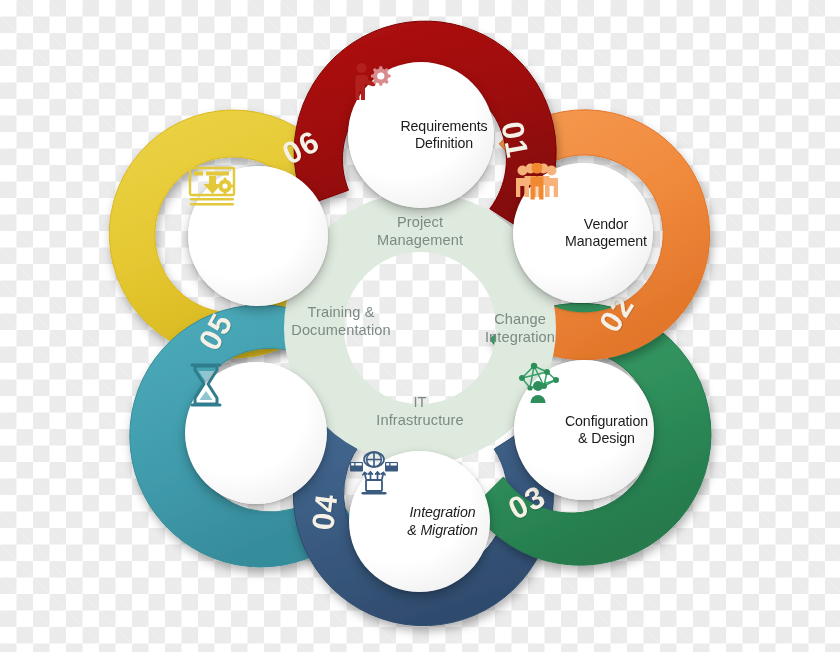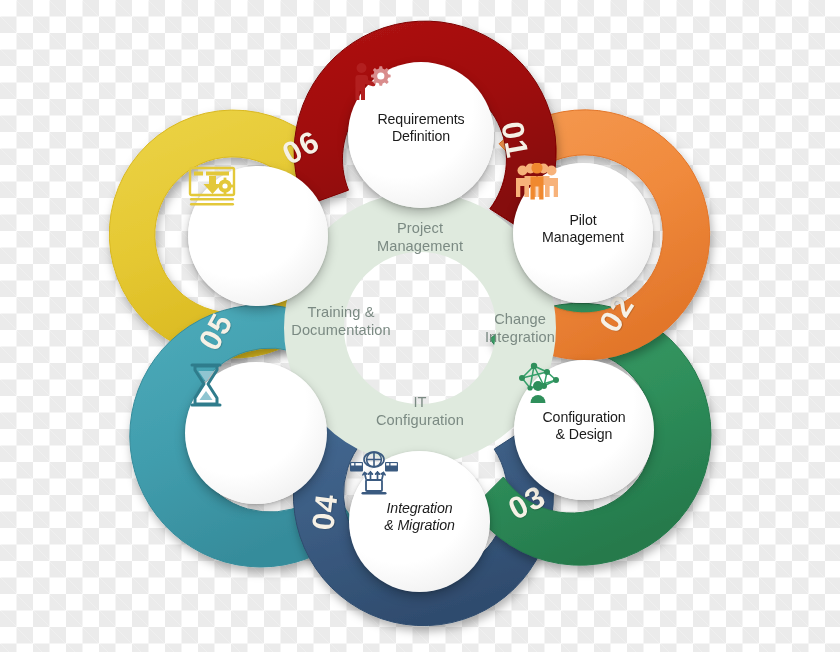--- a/index.html
+++ b/index.html
@@ -17,22 +17,22 @@
   }
   #stage{position:absolute;left:0;top:0;width:840px;height:652px;}
   #stage svg{position:absolute;left:0;top:0;}
 
   .bubble{
     position:absolute;
     border-radius:50%;
     background:
       radial-gradient(circle at 36% 30%, #ffffff 0%, #ffffff 52%, #f3f3f3 76%, #e3e3e3 100%);
     box-shadow:0 5px 11px rgba(0,0,0,0.26), 0 1px 3px rgba(0,0,0,0.14);
-    display:flex;flex-direction:column;
-    align-items:center;
+    display:flex;flex-direction:row;
+    align-items:center;justify-content:center;
     text-align:center;
     box-sizing:border-box;
   }
   .bubble .ico{
     width:46px;height:46px;
     display:flex;align-items:center;justify-content:center;
     margin-bottom:3px;
   }
   .bubble .ico svg{display:block;}
   .bubble .lab{
@@ -159,26 +159,26 @@
            L 489.8 208.8
            A 82 82 0 1 0 348.5 190.2
            Z"></path>
     </g>
   </svg>
 
   <svg width="840" height="652" viewBox="0 0 840 652">
     <circle cx="420" cy="328" r="106" fill="none" stroke="#dfeade" stroke-width="60"></circle>
   </svg>
 
-  <div class="ctext" style="left:340px;top:220px;width:160px;">Project
+  <div class="ctext" style="left:340px;top:214px;width:160px;">Project
 Management</div>
   <div class="ctext" style="left:445px;top:311px;width:150px;">Change
 Integration</div>
   <div class="ctext" style="left:345px;top:394px;width:150px;">IT
-Configuration</div>
+Infrastructure</div>
   <div class="ctext" style="left:260px;top:304px;width:162px;">Training &amp;
 Documentation</div>
 
   <div class="numbadge" style="left:496px;top:122px;transform:rotate(80deg);">01</div>
   <div class="numbadge" style="left:599px;top:296px;transform:rotate(-58deg);">02</div>
   <div class="numbadge" style="left:509px;top:485px;transform:rotate(-28deg);">03</div>
   <div class="numbadge" style="left:307px;top:494px;transform:rotate(-83deg);">04</div>
   <div class="numbadge" style="left:198px;top:314px;transform:rotate(-61deg);">05</div>
   <div class="numbadge" style="left:283px;top:130px;transform:rotate(-28deg);">06</div>
 
@@ -203,21 +203,21 @@
         <circle cx="38.5" cy="7.5" r="5" fill="#F7B27A"></circle>
         <path d="M32 15 h13 v19 h-4.3 v-11 h-4.4 v11 H32 z" fill="#F7B27A"></path>
         <circle cx="17.5" cy="5.5" r="5" fill="#F7B27A"></circle>
         <path d="M11.5 13 h12 v21 h-4 v-12 h-4 v12 h-4 z" fill="#F7B27A"></path>
         <circle cx="30.5" cy="5.5" r="5" fill="#F7B27A"></circle>
         <path d="M24.5 13 h12 v21 h-4 v-12 h-4 v12 h-4 z" fill="#F7B27A"></path>
         <circle cx="24" cy="5" r="5.6" fill="#F0892F"></circle>
         <path d="M17.5 13.5 h13 v23 h-4.3 v-13 h-4.4 v13 h-4.3 z" fill="#F0892F"></path>
       </svg>
     </div>
-    <div class="lab">Pilot
+    <div class="lab">Vendor
 Management</div>
   </div>
 
   <div class="bubble" style="left:514px;top:360px;width:140px;height:140px;">
     <div class="ico">
       <svg width="48" height="44" viewBox="0 0 48 44">
         <g stroke="#35A06A" stroke-width="1.5" fill="none">
           <path d="M8 18 L20 6 L33 12 L42 20 L30 26 L16 28 L8 18 Z"></path>
           <path d="M20 6 L30 26 M8 18 L33 12 M16 28 L42 20 M20 6 L16 28 M33 12 L30 26"></path>
         </g>

